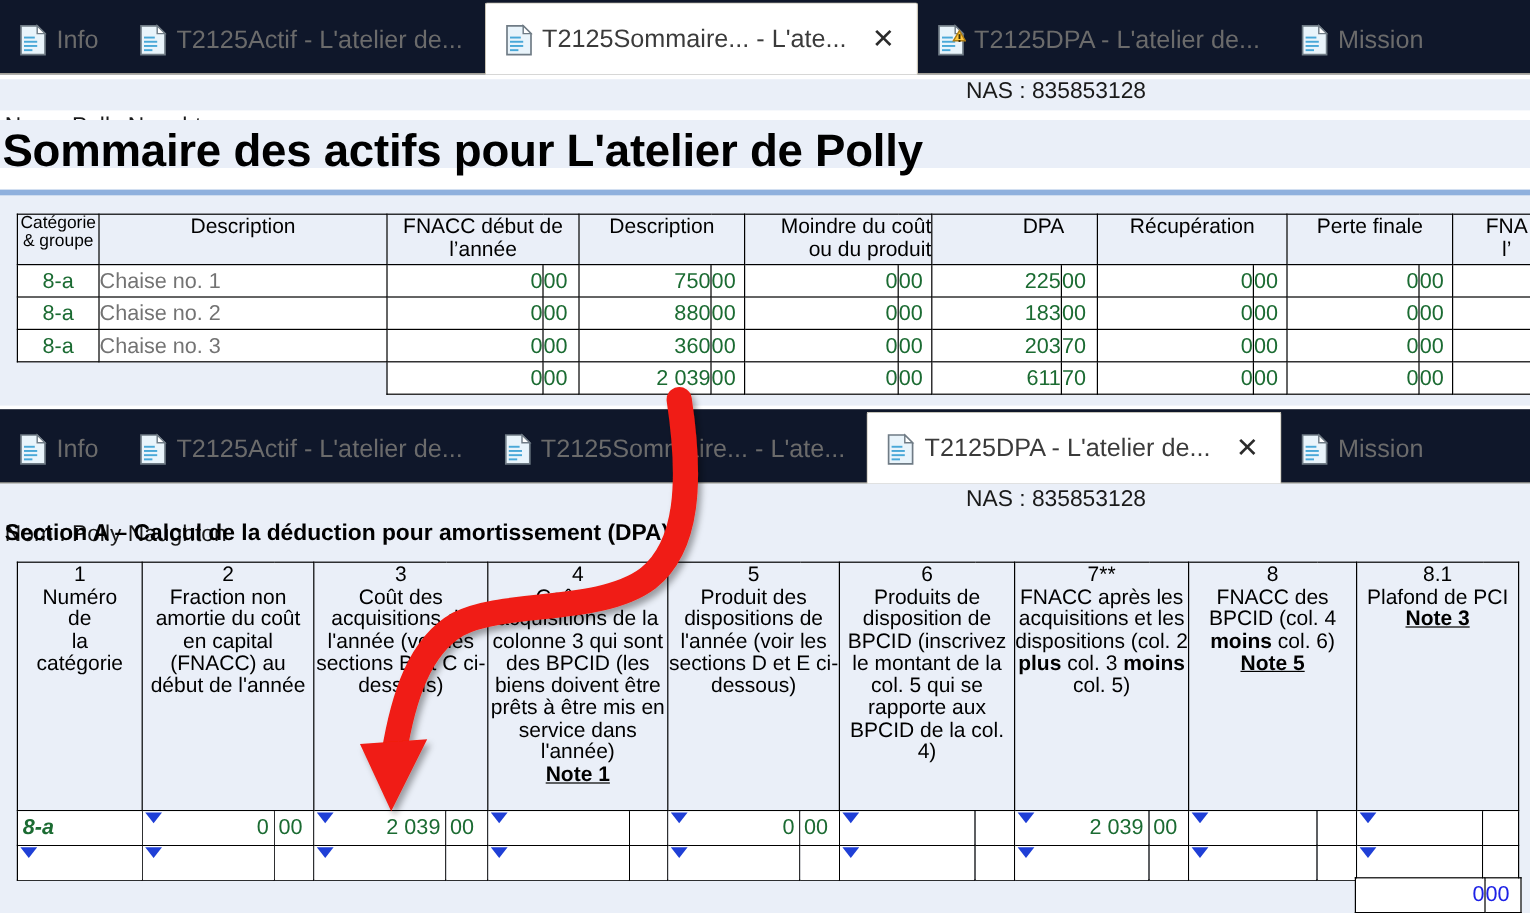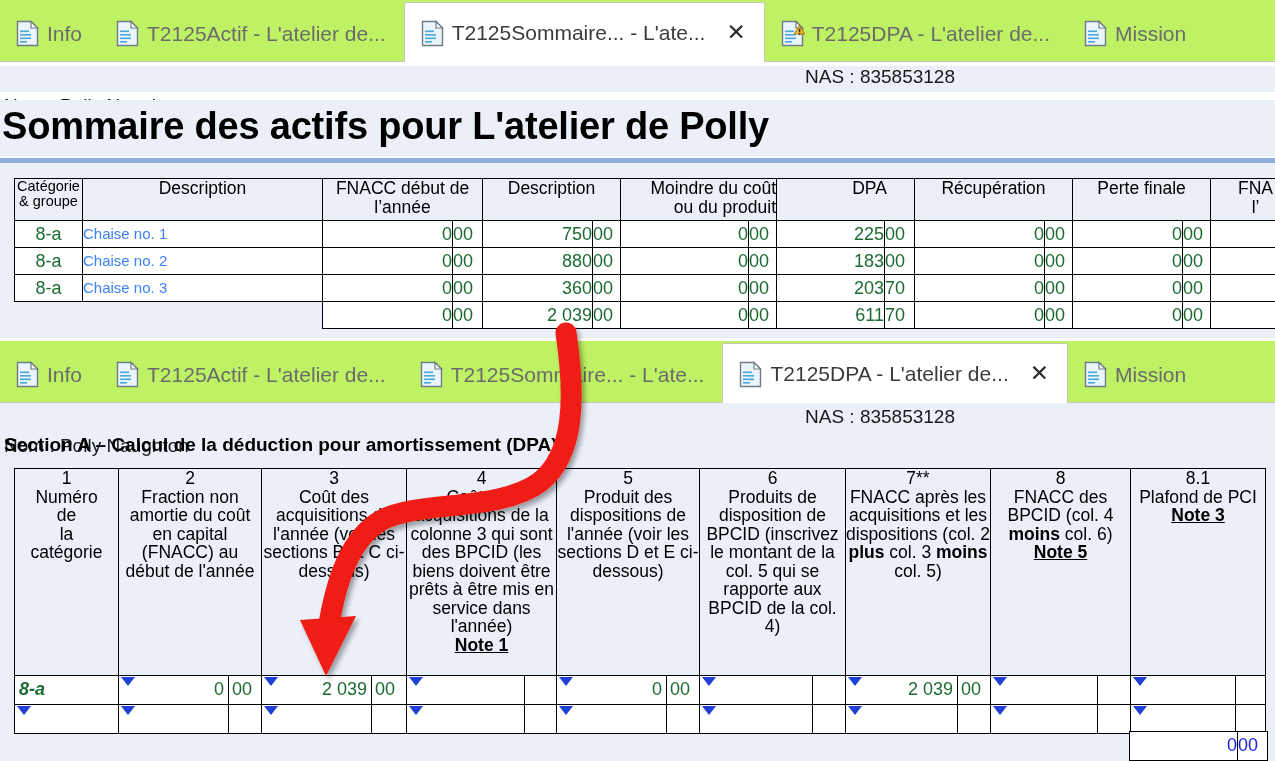--- a/index.html
+++ b/index.html
@@ -8,21 +8,21 @@
     width: 1275px; height: 761px;
     overflow: hidden;
     background: #ffffff;
     font-family: "Liberation Sans", sans-serif;
   }
   #root { position: relative; width: 1275px; height: 761px; }
 
   
   .tabstrip {
     position: absolute; left: 0; width: 1275px; height: 62px;
-    background: #bef264;
+    background: #0f172a;
     border-bottom: 1px solid #c9c4b5;
     display: flex; align-items: flex-end;
   }
   .tab {
     height: 56px;
     display: flex; align-items: center;
     gap: 9px;
     padding: 0 18px 0 16px;
     font-size: 21px;
     color: #6b6b6b;
@@ -103,21 +103,21 @@
   }
 
   
   #tbl-top { position: absolute; left: 14px; top: 178px; width: 1275px; }
   #tbl-top td { height: 26px; }
   .cat-cell {
     background: #ffffff; text-align: center; color: #1b6b32;
     font-size: 18px; line-height: 26px;
   }
   .desc-cell {
-    background: #ffffff; color: #3b82f6; font-size: 15px;
+    background: #ffffff; color: #737373; font-size: 18px;
     padding-left: 6px; line-height: 26px;
   }
   .num {
     background: #ffffff; color: #1b6b32; text-align: right;
     padding-right: 4px; font-size: 18px; line-height: 26px;
   }
   .num.blue { color: #1e22e6; }
   .cents {
     background: #ffffff; color: #1b6b32; text-align: left;
     padding-left: 2px; font-size: 18px; line-height: 26px;
@@ -231,21 +231,21 @@
         </span>
         <span class="tab-label">Mission</span>
       </div>
     </div>
 
   <div class="namebar" id="namebar-top" style="top:66px;height:26px;">
     <span class="nom">Nom : Polly Naughton</span>
     <span class="nas">NAS : 835853128</span>
   </div>
 
-  <div class="bigtitle" id="bigtitle" style="top:100px;height:56px;line-height:52px;">Sommaire des actifs pour L'atelier de Polly</div>
+  <div class="bigtitle" id="bigtitle" style="top:100px;height:40px;line-height:52px;">Sommaire des actifs pour L'atelier de Polly</div>
   <div class="blue-rule" style="top:158px;"></div>
   <div class="panelbg" style="top:163px;height:175px;"></div>
 
   <table class="grid" id="tbl-top">
     <colgroup>
       <col style="width:68px">
         <col style="width:240px">
       <col style="width:130px">
         <col style="width:30px">
       <col style="width:110px">

